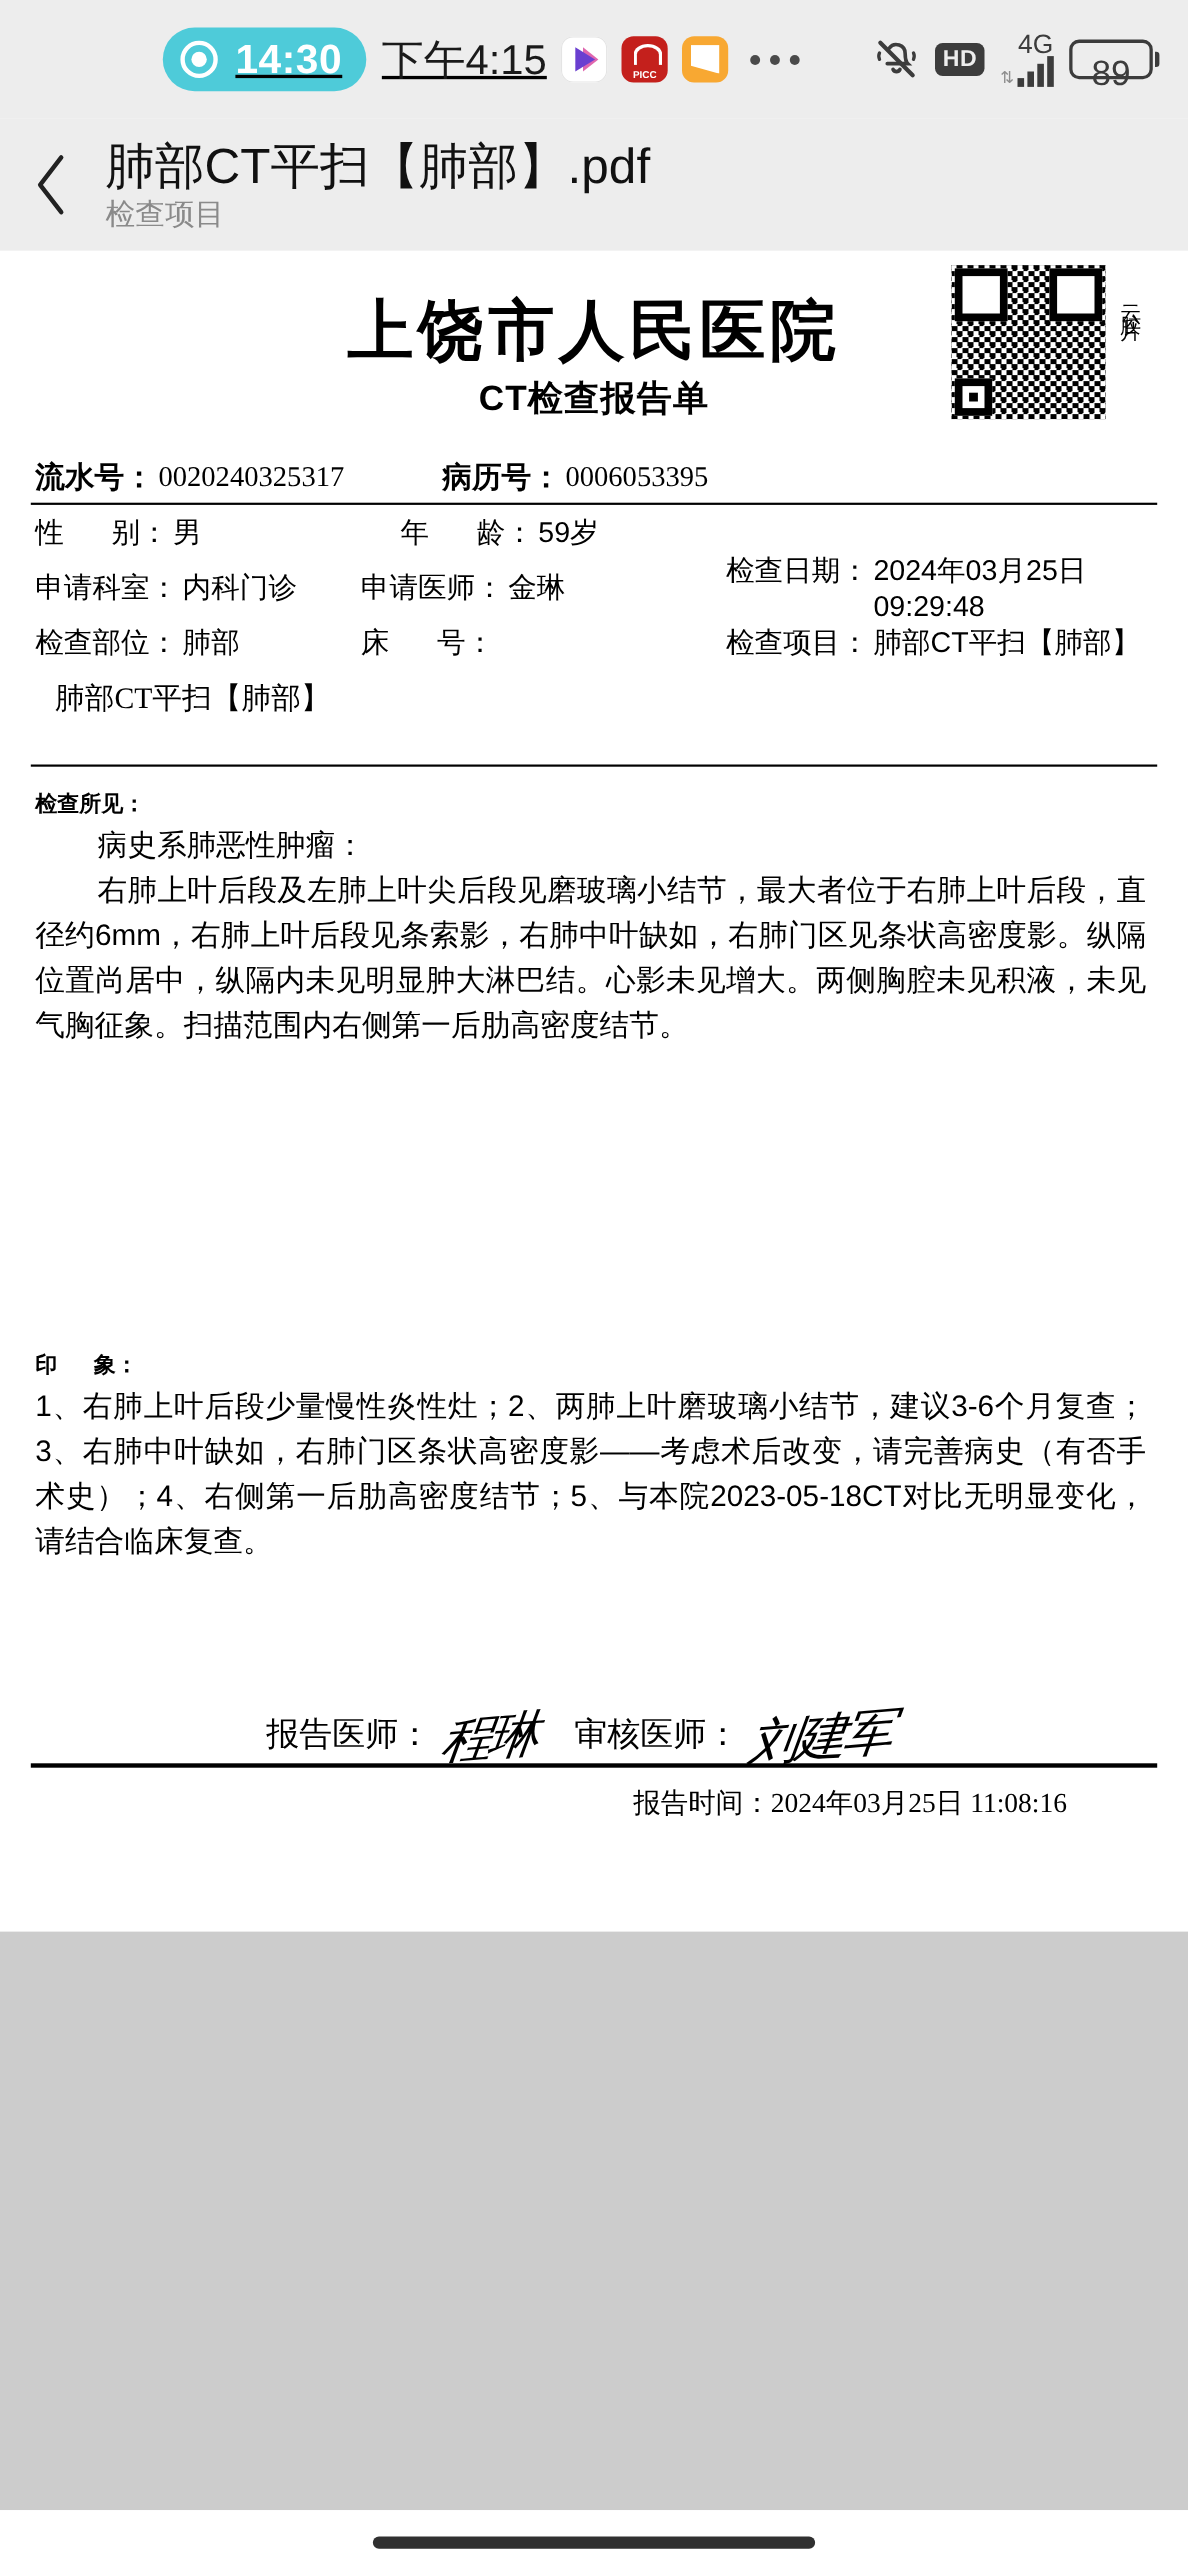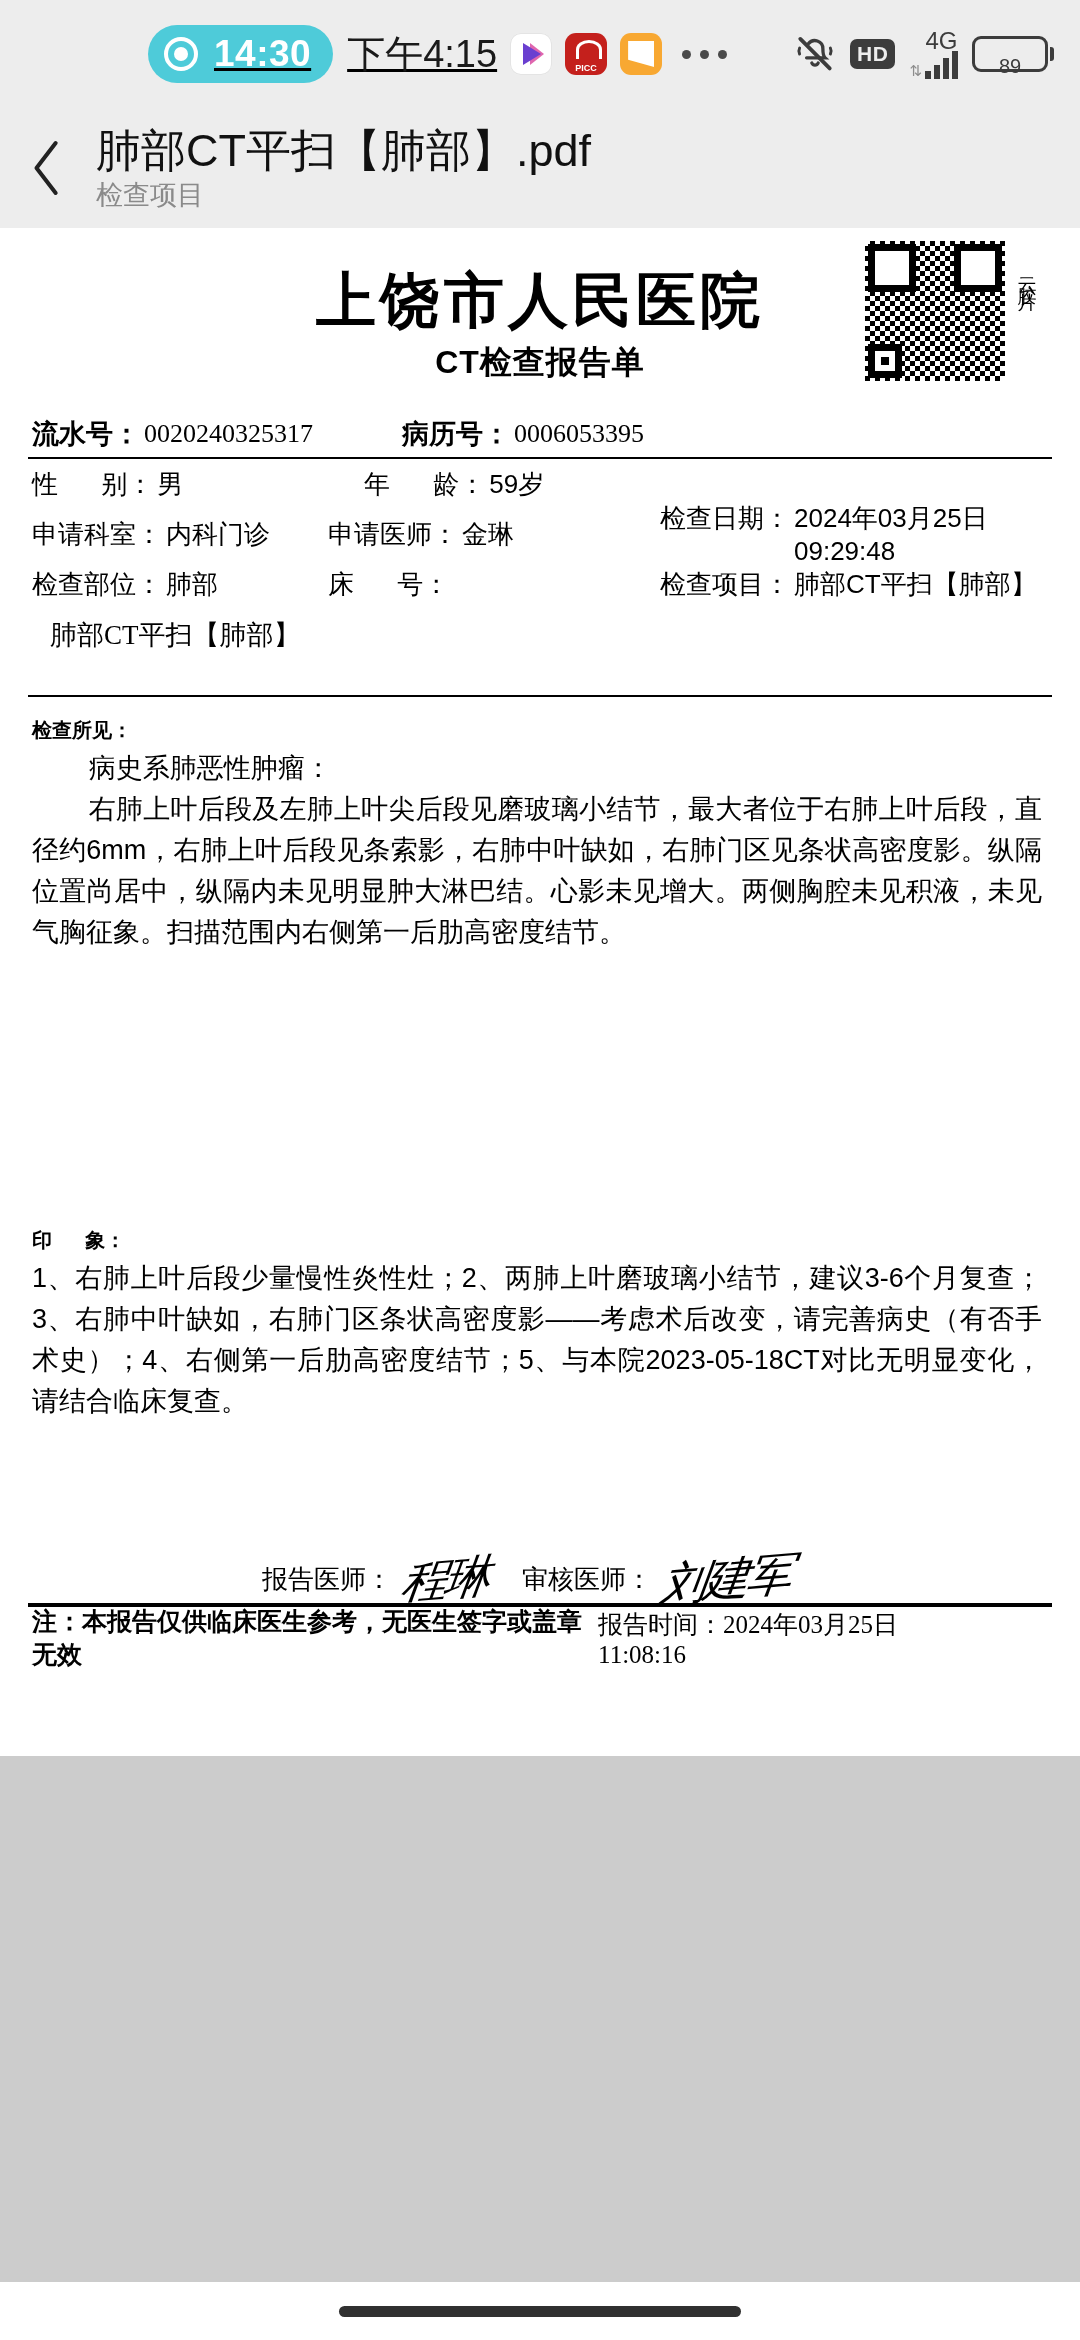--- a/index.html
+++ b/index.html
@@ -113,21 +113,21 @@
   .bars i:nth-child(3) { height: 21px; }
   .bars i:nth-child(4) { height: 28px; }
   .batt {
     display: flex; align-items: center;
   }
   .batt-body {
     border: 3px solid #3c3c3c; border-radius: 9px;
     height: 36px; min-width: 76px; padding: 0 6px;
     display: flex; align-items: center; justify-content: center;
   }
-  .batt-body span { font-size: 20px; color: #3c3c3c; font-weight: 500; margin-top: 24px; }
+  .batt-body span { font-size: 32px; color: #3c3c3c; font-weight: 500; margin-top: 24px; }
   .batt-tip { width: 4px; height: 14px; background: #3c3c3c; border-radius: 0 3px 3px 0; margin-left: 2px; }
 
   
   #app-header {
     position: absolute; top: 108px; left: 0;
     width: 1080px; height: 120px;
     background: #ededed;
     display: flex; align-items: center;
   }
   #back-btn {
@@ -247,21 +247,21 @@
   .sec-body .indent { display: block; text-indent: 2.1em; }
   #findings-block { height: 510px; }
   #impression-block { height: 300px; }
 
   
   #sign-row {
     display: flex; align-items: flex-end; justify-content: center;
     height: 96px; padding-right: 30px; gap: 36px;
   }
   .sign-grp { display: flex; align-items: flex-end; }
-  .sign-lbl { font-size: 26px; color: #000; padding-bottom: 6px; }
+  .sign-lbl { font-size: 30px; color: #000; padding-bottom: 6px; }
   .sign-img {
     font-family: "Liberation Serif", serif;
     font-style: italic; font-size: 46px; color: #000;
     margin-left: 10px;
     transform: skewX(-12deg) rotate(-5deg);
     letter-spacing: -4px;
     line-height: 1;
   }
   #note-row {
     display: flex; align-items: center; height: 62px; padding: 0 4px;
@@ -450,21 +450,20 @@
       </span>
       <span class="sign-grp">
         <span class="sign-lbl">审核医师：</span>
         <span class="sign-img">刘建军</span>
       </span>
     </div>
 
     <div class="hr-thick"></div>
 
     <div id="note-row">
-      <span id="note-text">注：本报告仅供临床医生参考，无医生签字或盖章无效</span>
       <span id="report-time"><span>报告时间：</span><span>2024年03月25日  11:08:16</span></span>
     </div>
   </div>
 
   <div id="grey-area"></div>
 
   <div id="nav-bar">
     <div id="nav-pill"></div>
   </div>
 

